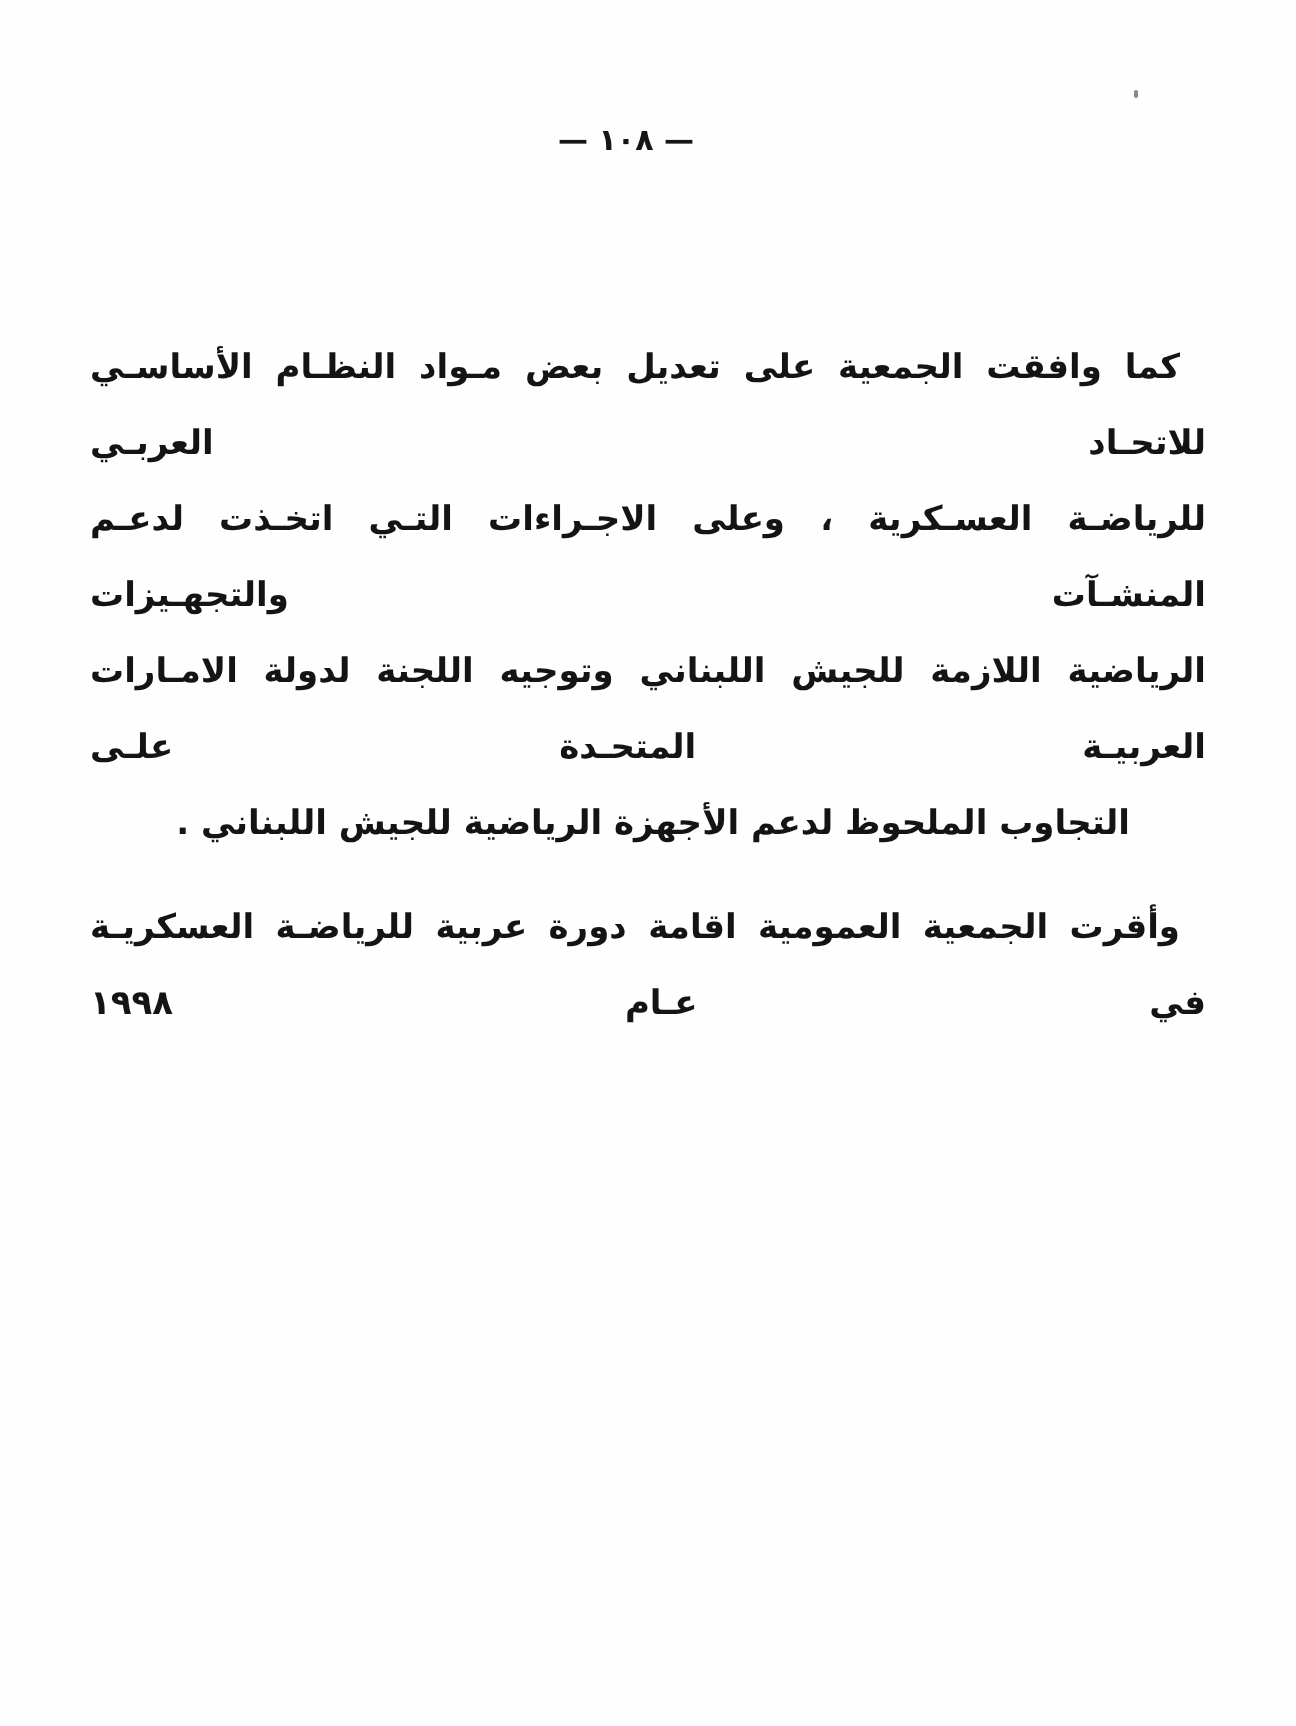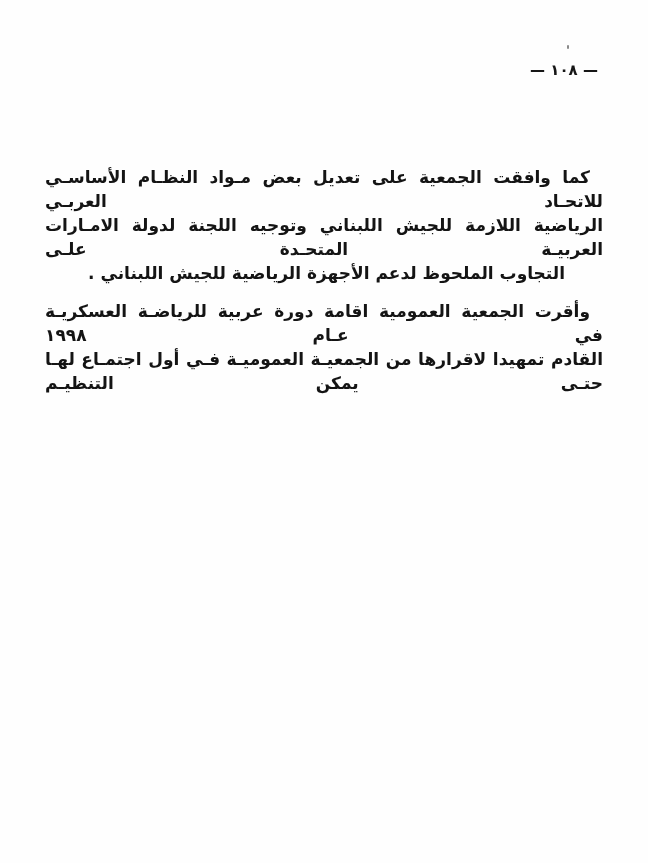--- a/index.html
+++ b/index.html
@@ -14,23 +14,23 @@
     margin: 0 auto;
     background: #fefefe;
     font-family: "DejaVu Sans", sans-serif;
     color: #141414;
     direction: rtl;
     overflow: hidden;
   }
   .page-number {
     position: absolute;
     top: 61px;
-    left: 4px;
+    left: 16px;
     width: 594px;          
-    text-align: right;
+    text-align: center;
     font-size: 15px;
     font-weight: bold;
     letter-spacing: 2px;
     direction: rtl;
     color: #161616;
   }
   .scan-speck {
     position: absolute;
     top: 45px;
     left: 567px;
@@ -39,21 +39,21 @@
     background: #8a8a8a;
     border-radius: 1px;
   }
   .text-block {
     position: absolute;
     top: 165px;
     right: 45px;
     width: 558px;
     font-size: 17px;
     font-weight: bold;
-    line-height: 24px;
+    line-height: 38px;
     direction: rtl;
   }
   .paragraph { margin: 0; }
   .paragraph + .paragraph { margin-top: 14px; }
   .line {
     text-align: justify;
     text-align-last: justify;
     text-justify: inter-word;
     white-space: normal;
   }
@@ -72,23 +72,23 @@
 <div class="page">
 
   <div class="page-number">— ١٠٨ —</div>
 
   <div class="scan-speck"></div>
 
   <div class="text-block">
 
     <div class="paragraph">
       <div class="line first">كما وافقت الجمعية على تعديل بعض مـواد النظـام الأساسـي للاتحـاد العربـي</div>
+      <div class="line">للرياضـة العسـكرية ، وعلى الاجـراءات التـي اتخـذت لدعـم المنشـآت والتجهـيزات</div>
       <div class="line">الرياضية اللازمة للجيش اللبناني وتوجيه اللجنة لدولة الامـارات العربيـة المتحـدة علـى</div>
       <div class="line last pull-a">التجاوب الملحوظ لدعم الأجهزة الرياضية للجيش اللبناني .</div>
     </div>
 
     <div class="paragraph">
       <div class="line first">وأقرت الجمعية العمومية اقامة دورة عربية للرياضـة العسكريـة في عـام ١٩٩٨</div>
-      <div class="line">القادم تمهيدا لاقرارها من الجمعيـة العموميـة فـي أول اجتمـاع لهـا حتـى يمكن التنظيـم</div>
     </div>
 
   </div>
 </div>
 
 </body></html>

